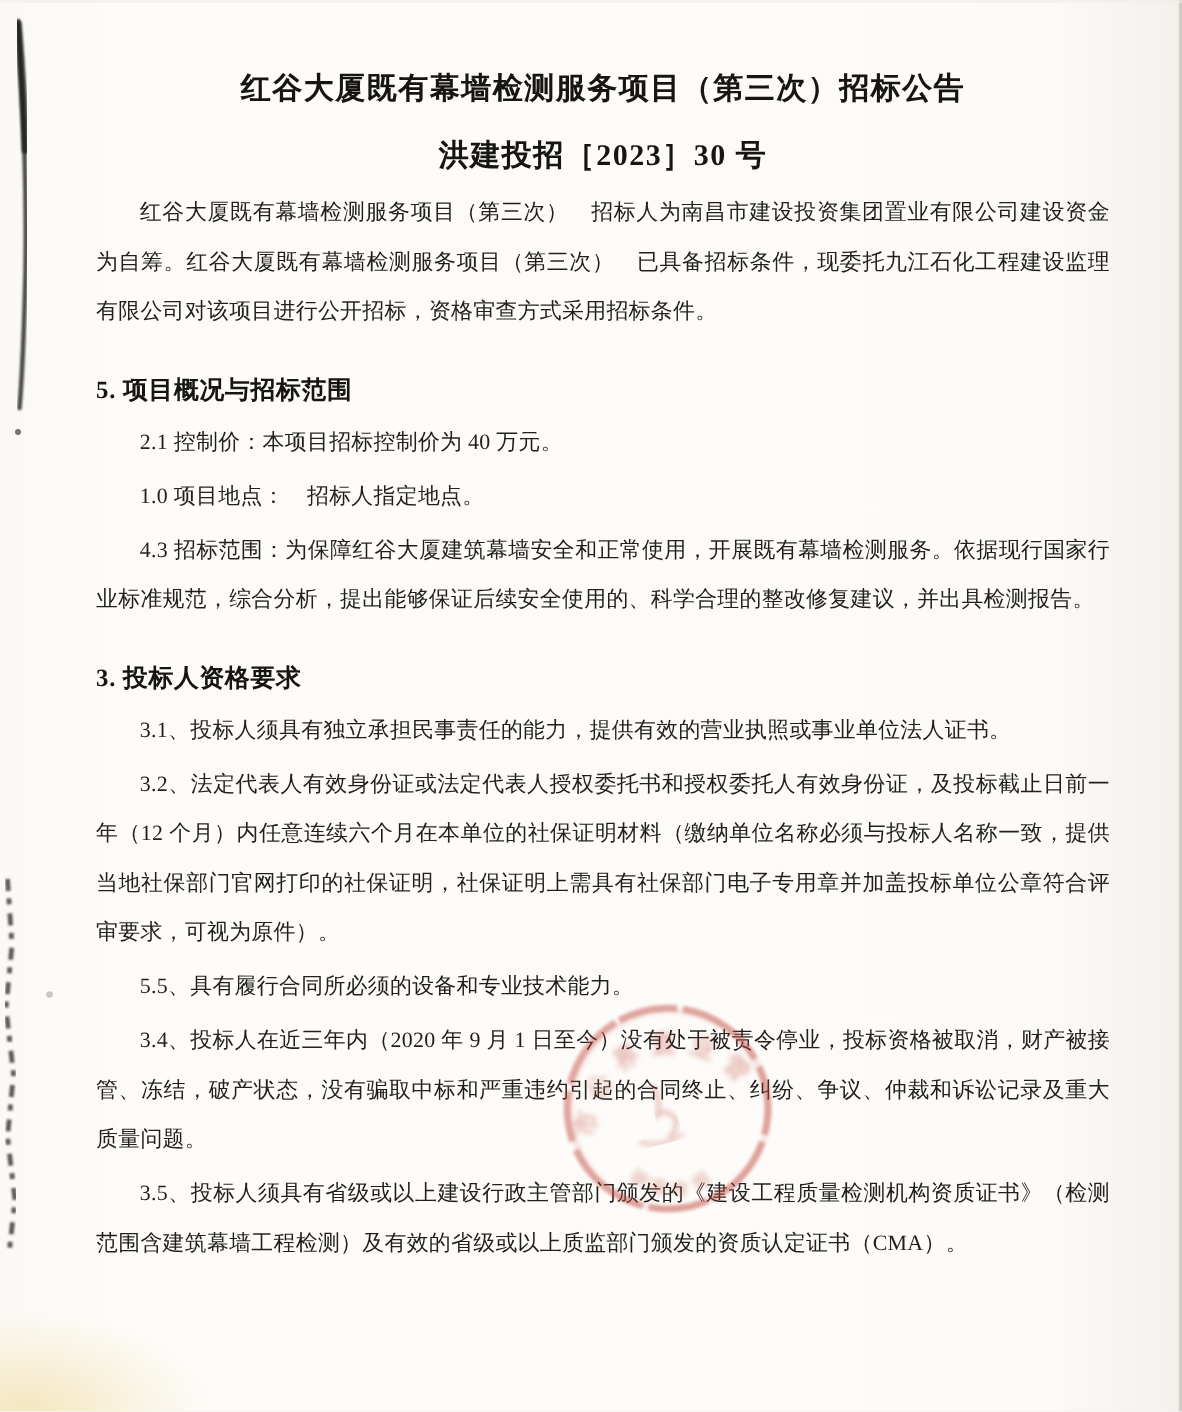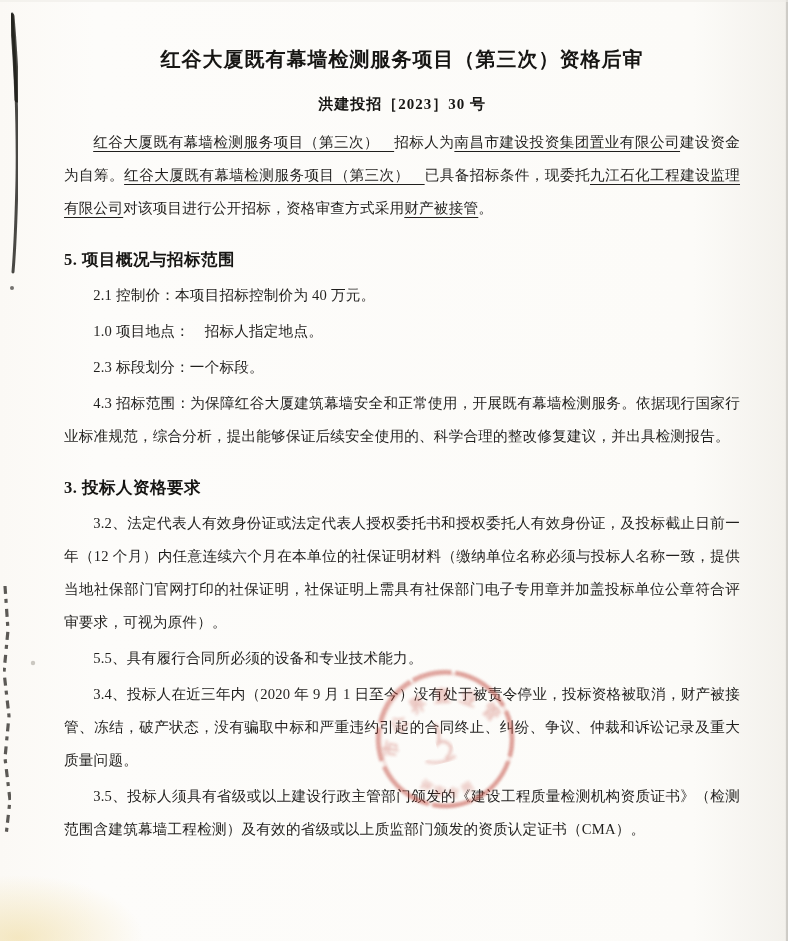--- a/index.html
+++ b/index.html
@@ -32,21 +32,21 @@
     text-align: center;
     font-size: 20px;
     font-weight: 700;
     letter-spacing: 1px;
     line-height: 30px;
     color: #161513;
   }
   .docnum {
     margin: 16px 0 0 0;
     text-align: center;
-    font-size: 15px;
+    font-size: 20px;
     font-weight: 700;
     letter-spacing: 1px;
     line-height: 28px;
     color: #161513;
   }
   .body-sections { margin-top: 8px; }
   .sec-heading {
     margin: 22px 0 6px 0;
     font-size: 16.5px;
     font-weight: 700;
@@ -57,53 +57,52 @@
   .para {
     margin: 3px 0;
     font-size: 14.6px;
     line-height: 33px;
     text-align: justify;
     letter-spacing: 0.2px;
     color: #201f1d;
   }
   .para.indent { text-indent: 2em; }
   .u {
-    text-decoration: underline;
     text-underline-offset: 4px;
     text-decoration-thickness: 1px;
   }
   
   .artifacts, .seal {
     position: absolute;
     pointer-events: none;
   }
   .artifacts { left: 0; top: 0; z-index: 3; }
   .seal { left: 369px; top: 660px; z-index: 4; opacity: 0.85; }
 </style>
 </head>
 <body>
 
 <div class="scan">
 
   <div class="doc">
-    <h1 class="title">红谷大厦既有幕墙检测服务项目（第三次）资格后审</h1>
+    <h1 class="title">红谷大厦既有幕墙检测服务项目（第三次）招标公告</h1>
     <h2 class="docnum">洪建投招［2023］30 号</h2>
     <div id="sections" class="body-sections">
         <section>
-          <p class="para indent"><span class="u">红谷大厦既有幕墙检测服务项目（第三次）　</span><span>招标人为</span><span class="u">南昌市建设投资集团置业有限公司</span><span>建设资金为自筹。</span><span class="u">红谷大厦既有幕墙检测服务项目（第三次）　</span><span>已具备招标条件，现委托</span><span class="u">九江石化工程建设监理有限公司</span><span>对该项目进行公开招标，资格审查方式采用</span><span class="u">财产被接管</span><span>。</span></p>
+          <p class="para indent"><span class="u">红谷大厦既有幕墙检测服务项目（第三次）　</span><span>招标人为</span><span class="u">南昌市建设投资集团置业有限公司</span><span>建设资金为自筹。</span><span class="u">红谷大厦既有幕墙检测服务项目（第三次）　</span><span>已具备招标条件，现委托</span><span class="u">九江石化工程建设监理有限公司</span><span>对该项目进行公开招标，资格审查方式采用</span><span class="u">招标条件</span><span>。</span></p>
         </section>
         <section>
           <h3 class="sec-heading">5. 项目概况与招标范围</h3>
           <p class="para indent"><span>2.1 控制价：本项目招标控制价为 40 万元。</span></p>
           <p class="para indent"><span>1.0 项目地点：　招标人指定地点。</span></p>
-          <p class="para indent"><span>2.3 标段划分：一个标段。</span></p>
           <p class="para indent"><span>4.3 招标范围：为保障红谷大厦建筑幕墙安全和正常使用，开展既有幕墙检测服务。依据现行国家行业标准规范，综合分析，提出能够保证后续安全使用的、科学合理的整改修复建议，并出具检测报告。</span></p>
         </section>
         <section>
           <h3 class="sec-heading">3. 投标人资格要求</h3>
+          <p class="para indent"><span>3.1、投标人须具有独立承担民事责任的能力，提供有效的营业执照或事业单位法人证书。</span></p>
           <p class="para indent"><span>3.2、法定代表人有效身份证或法定代表人授权委托书和授权委托人有效身份证，及投标截止日前一年（12 个月）内任意连续六个月在本单位的社保证明材料（缴纳单位名称必须与投标人名称一致，提供当地社保部门官网打印的社保证明，社保证明上需具有社保部门电子专用章并加盖投标单位公章符合评审要求，可视为原件）。</span></p>
           <p class="para indent"><span>5.5、具有履行合同所必须的设备和专业技术能力。</span></p>
           <p class="para indent"><span>3.4、投标人在近三年内（2020 年 9 月 1 日至今）没有处于被责令停业，投标资格被取消，财产被接管、冻结，破产状态，没有骗取中标和严重违约引起的合同终止、纠纷、争议、仲裁和诉讼记录及重大质量问题。</span></p>
           <p class="para indent"><span>3.5、投标人须具有省级或以上建设行政主管部门颁发的《建设工程质量检测机构资质证书》（检测范围含建筑幕墙工程检测）及有效的省级或以上质监部门颁发的资质认定证书（CMA）。</span></p>
         </section>
       </div>
   </div>
 
   <svg class="seal" width="152" height="158" viewBox="0 0 152 158" aria-hidden="true">
     <defs>

